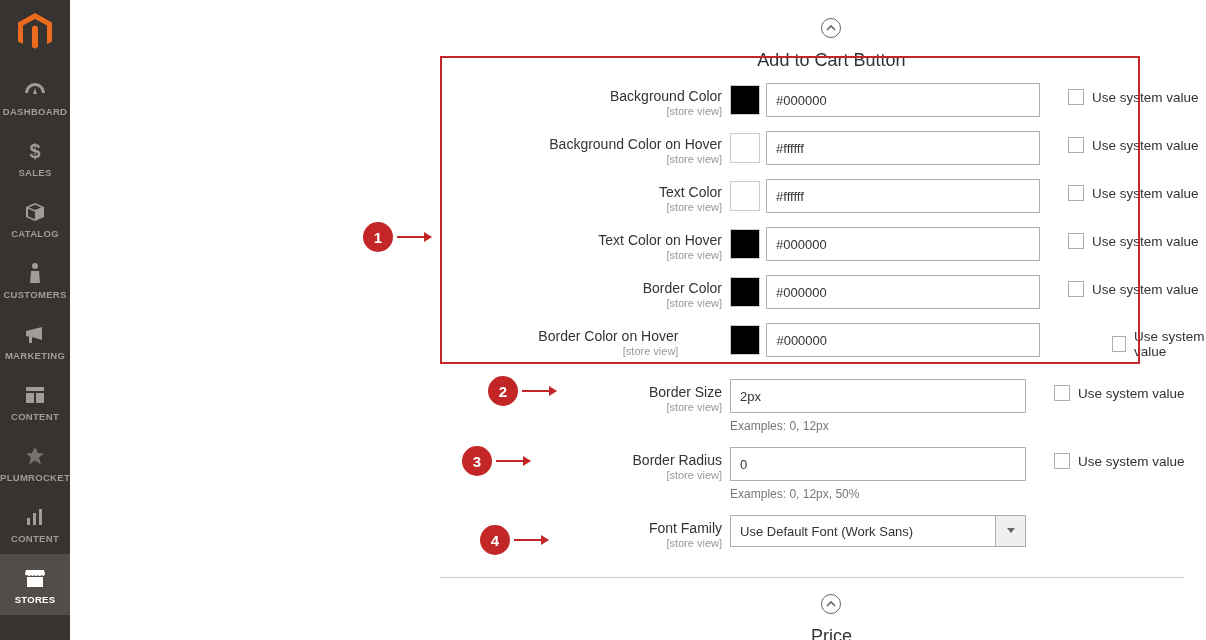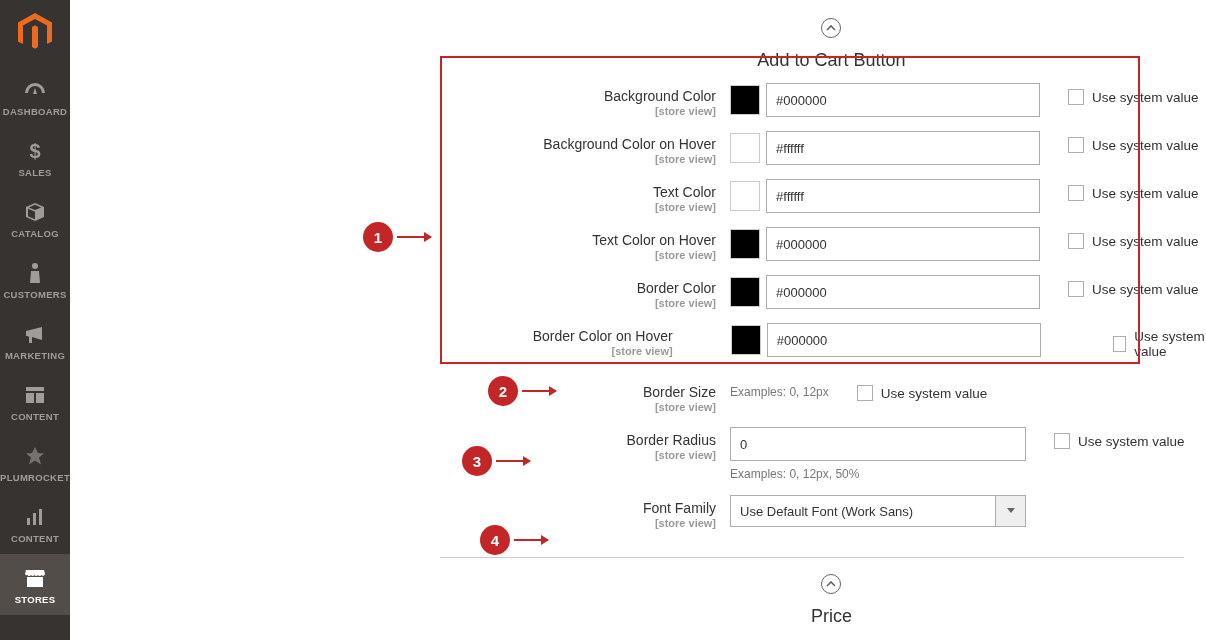--- a/index.html
+++ b/index.html
@@ -21,23 +21,23 @@
   .divider { height: 1px; background: #ccc; margin-left: 370px; margin-top: 28px; margin-bottom: 16px; width: 744px; }
   
   .highlight-box { position: absolute; border: 2px solid #c22626; pointer-events: none; }
   
   .annot { position: absolute; display:flex; align-items:center; }
   .annot-circle { width: 30px; height: 30px; border-radius: 50%; background: #c22626; color:#fff; font-weight: bold; font-size: 15px; display:flex; align-items:center; justify-content:center; }
   .annot-arrow { width: 34px; height: 2px; background: #c22626; position: relative; margin-left: 4px; }
   .annot-arrow::after { content:''; position:absolute; right:-1px; top:-4px; border-left:8px solid #c22626; border-top:5px solid transparent; border-bottom:5px solid transparent; }
   
   .field-row { display:flex; align-items:flex-start; margin-bottom: 14px; }
-  .field-label-col { width: 290px; text-align: right; padding-right: 14px; padding-top: 4px; }
+  .field-label-col { width: 290px; text-align: right; padding-right: 8px; padding-top: 4px; }
   .field-label { font-size: 14px; color: #333; }
-  .field-scope { font-size: 11px; color: #999; display:block;font-weight:bold; }
+  .field-scope { font-size: 11px; color: #999; display:block; }
   .field-input-col { display:flex; align-items:center; }
   .color-swatch { width: 30px; height: 30px; border: 1px solid #ccc; margin-right: 6px; }
   .text-input { width: 274px; height: 28px; border: 1px solid #adadad; padding: 16px 9px; font-size: 13px; color: #333; }
   .select-input { width: 296px; height: 32px; border: 1px solid #adadad; padding: 0 9px; font-size: 13px; color: #333; background:#fff; position:relative; display:flex; align-items:center; }
   .select-caret { position:absolute; right:0; top:0; width:30px; height:30px; border-left:1px solid #adadad; background:#efefef; display:flex; align-items:center; justify-content:center; }
   .hint { font-size: 12px; color: #777; margin-top: 6px; }
   .sysval-col { margin-left: 28px; display:flex; align-items:center; padding-top:6px; }
   .checkbox { width: 16px; height: 16px; border: 1px solid #adadad; margin-right: 8px; background:#fff; }
   .sysval-label { font-size: 13.5px; color: #333; }
 </style>
@@ -227,20 +227,23 @@
           <span class="sysval-label">Use system value</span>
         </div>
       </div>
 
       <div class="field-row">
         <div class="field-label-col">
           <span class="field-label">Border Size</span>
           <span class="field-scope">[store view]</span>
         </div>
         <div>
+          <div class="field-input-col">
+            <input class="text-input" style="width: 296px;" value="2px">
+          </div>
           <div class="hint">Examples: 0, 12px</div>
         </div>
         <div class="sysval-col">
           <div class="checkbox"></div>
           <span class="sysval-label">Use system value</span>
         </div>
       </div>
 
       <div class="field-row">
         <div class="field-label-col">

